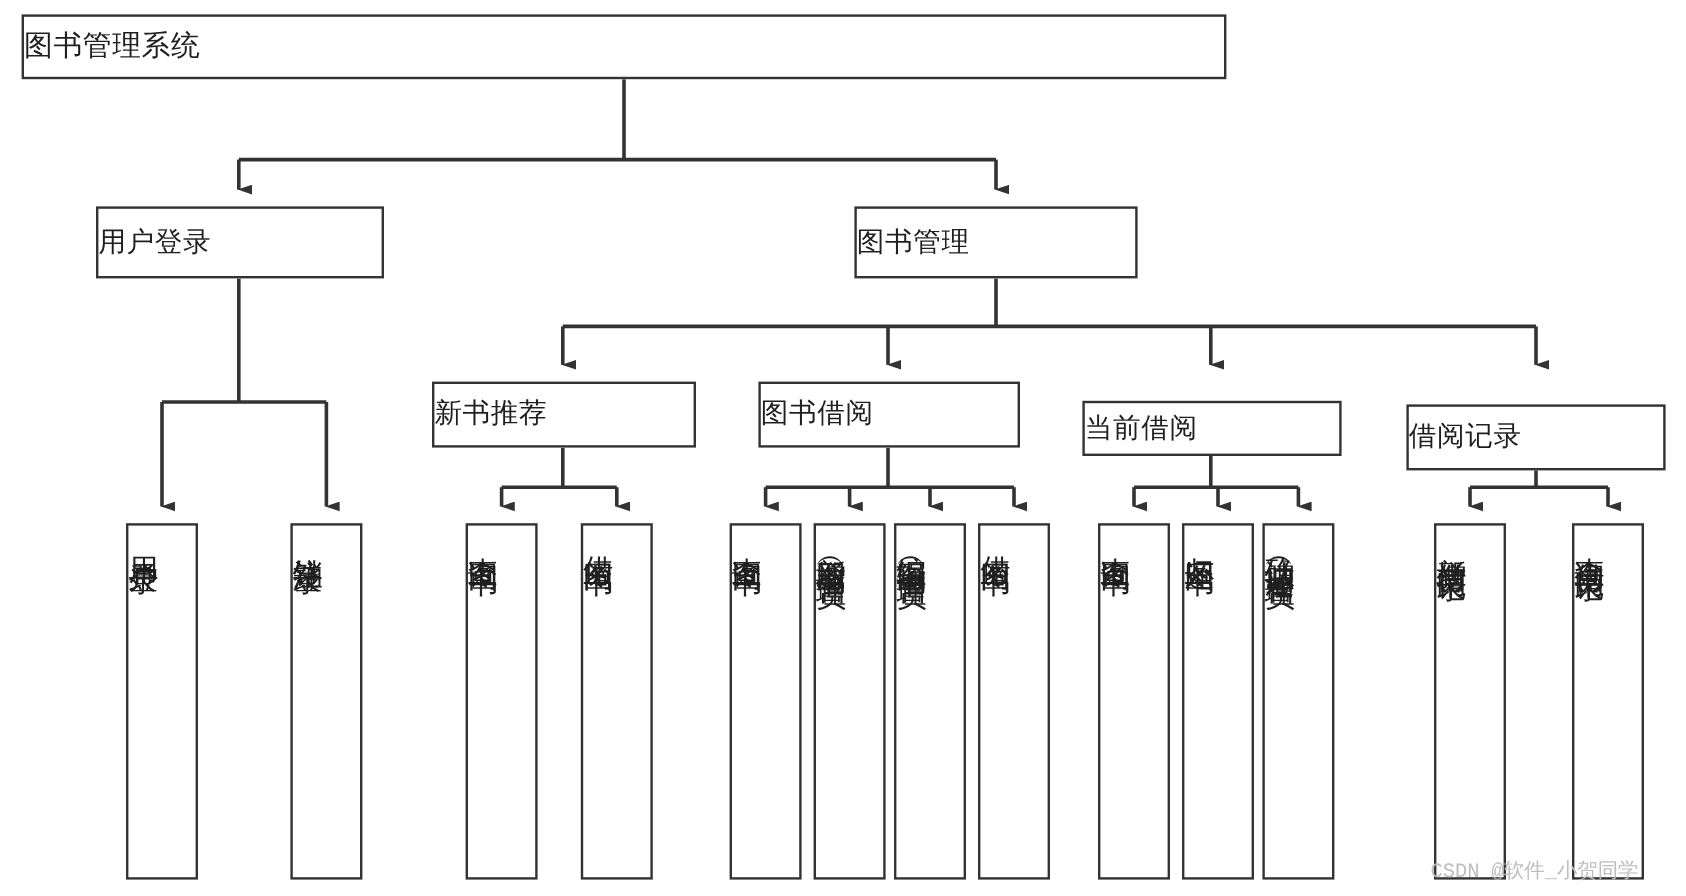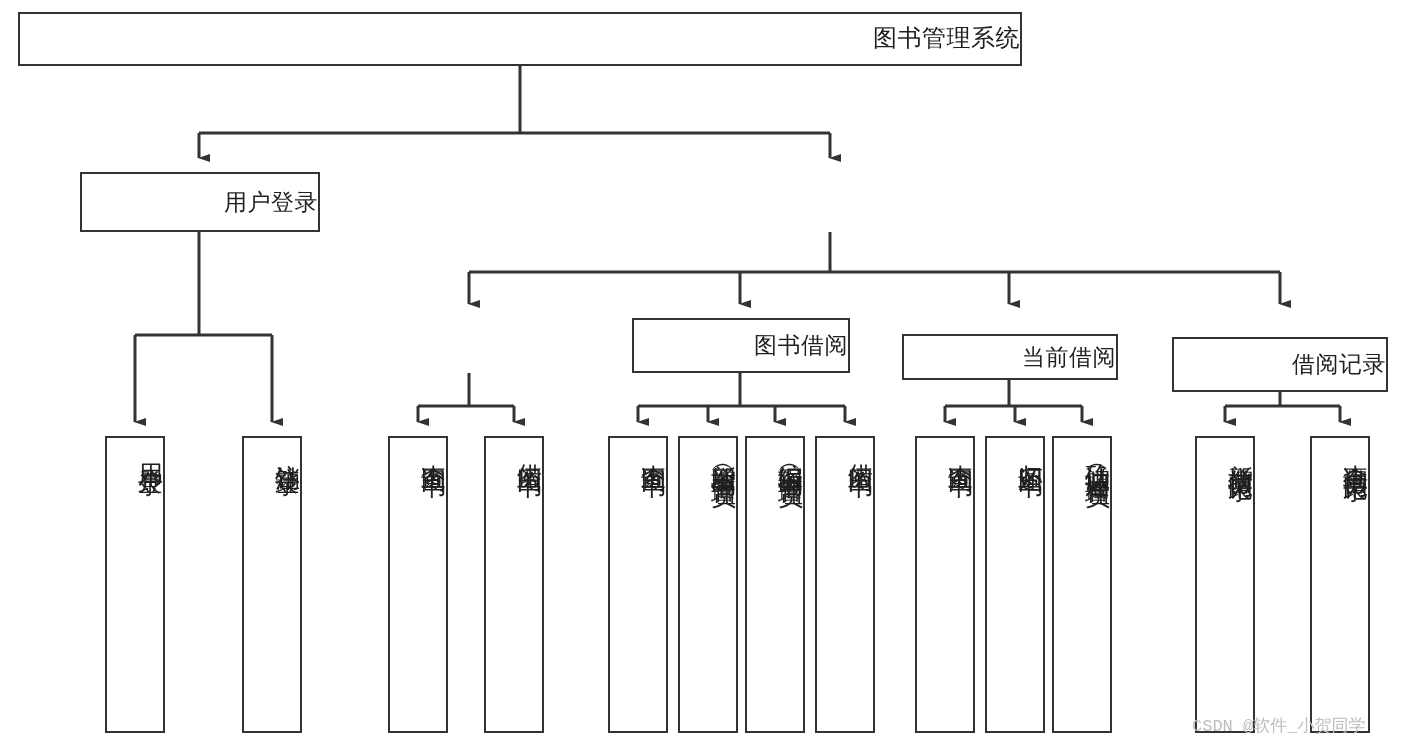--- a/index.html
+++ b/index.html
@@ -26,21 +26,21 @@
     height: 747px;
     pointer-events: none;
   }
   .node {
     position: absolute;
     box-sizing: border-box;
     background: #ffffff;
     border: 2.5px solid #333333;
     display: flex;
     align-items: center;
-    justify-content: flex-end;
+    justify-content: flex-start;
     text-align: center;
     color: #1f1f1f;
     z-index: 2;
   }
   .node-label {
     display: block;
     line-height: 1.08;
     letter-spacing: 0.5px;
   }
   .node.horizontal .node-label {
@@ -123,21 +123,27 @@
     </g>
   </svg>
 
   <div class="node horizontal root" style="left:18px; top:12px; width:1004px; height:54px;">
     <span class="node-label">图书管理系统</span>
   </div>
 
   <div class="node horizontal" style="left:80px; top:172px; width:240px; height:60px;">
     <span class="node-label">用户登录</span>
   </div>
+  <div class="node horizontal" style="left:712px; top:172px; width:236px; height:60px;">
+    <span class="node-label">图书管理</span>
+  </div>
 
+  <div class="node horizontal" style="left:360px; top:318px; width:220px; height:55px;">
+    <span class="node-label">新书推荐</span>
+  </div>
   <div class="node horizontal" style="left:632px; top:318px; width:218px; height:55px;">
     <span class="node-label">图书借阅</span>
   </div>
   <div class="node horizontal" style="left:902px; top:323px; width:216px; height:46px;margin-top:11px;">
     <span class="node-label">当前借阅</span>
   </div>
   <div class="node horizontal" style="left:1172px; top:318px; width:216px; height:55px;margin-top:19px;">
     <span class="node-label">借阅记录</span>
   </div>
 

